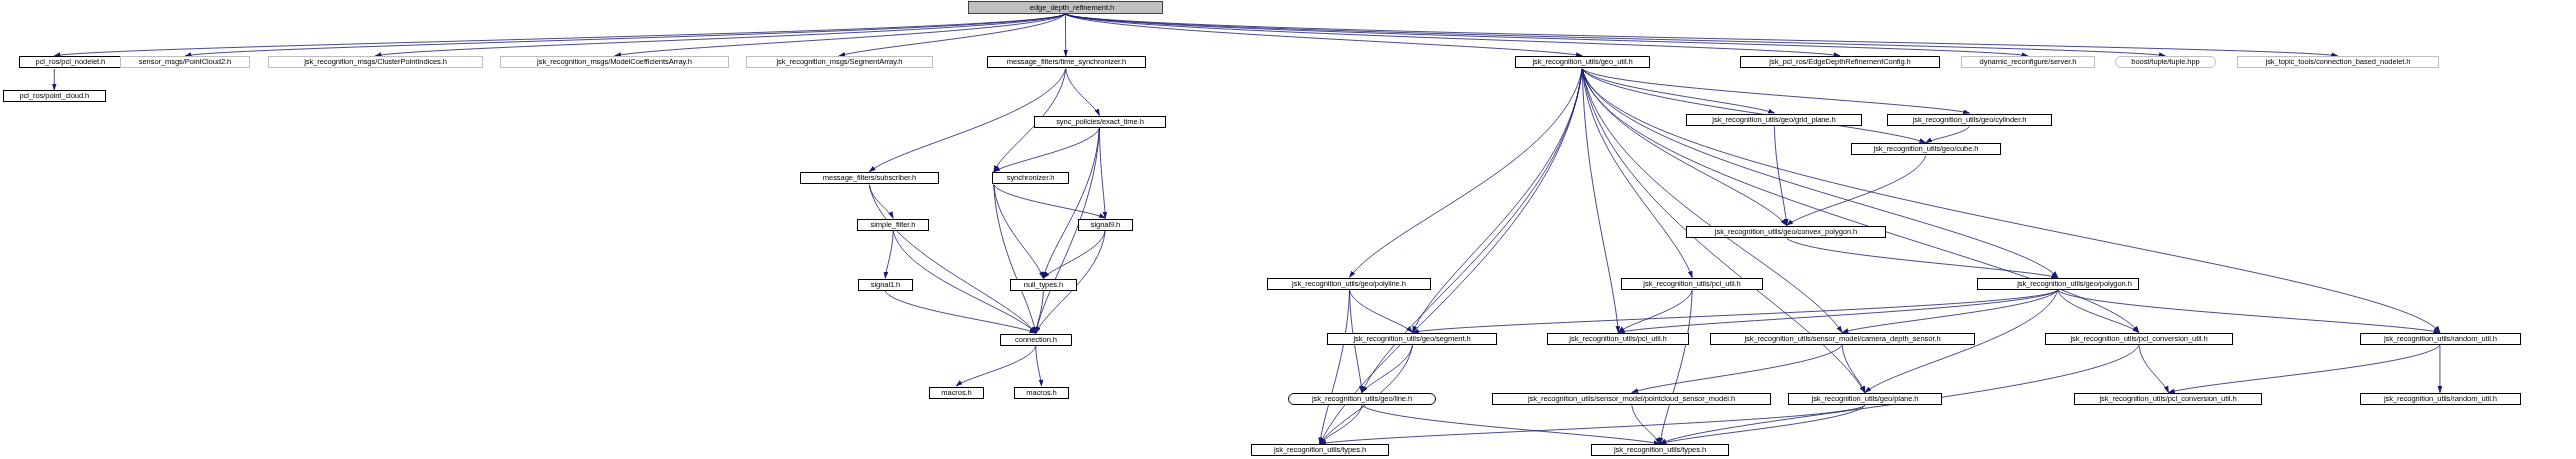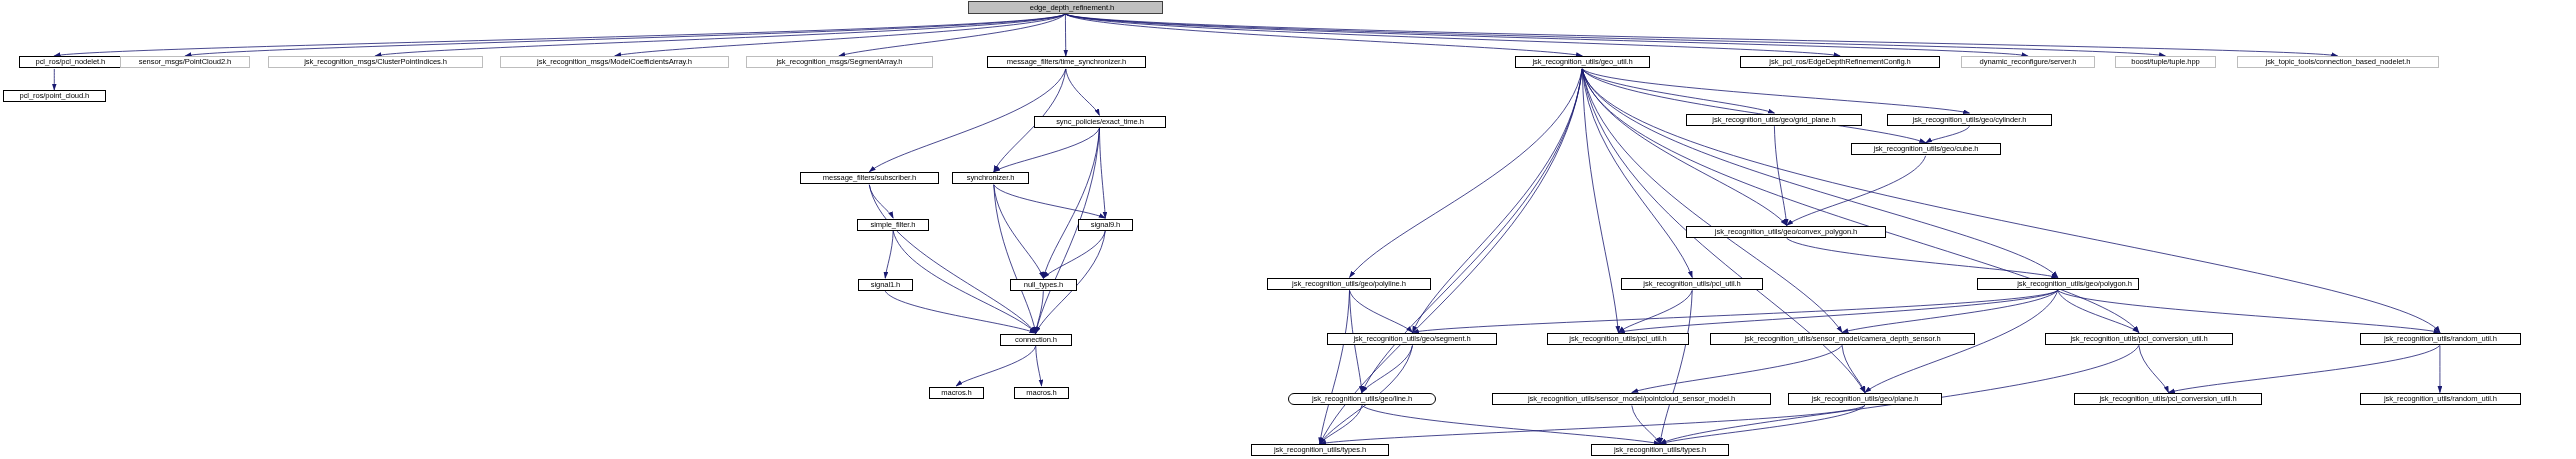--- a/index.html
+++ b/index.html
@@ -158,42 +158,42 @@
       </div>
       <div class="node" style="left: 1515px; top: 56px; width: 135px;">
         <span class="lbl">jsk_recognition_utils/geo_util.h</span>
       </div>
       <div class="node" style="left: 1740px; top: 56px; width: 200px;">
         <span class="lbl">jsk_pcl_ros/EdgeDepthRefinementConfig.h</span>
       </div>
       <div class="node grey" style="left: 1961px; top: 56px; width: 134px;">
         <span class="lbl">dynamic_reconfigure/server.h</span>
       </div>
-      <div class="node grey" style="left: 2115px; top: 56px; width: 101px;">
+      <div class="node grey" style="left: 2115px; top: 56px; width: 101px; border-radius: 6px;">
         <span class="lbl">boost/tuple/tuple.hpp</span>
       </div>
       <div class="node grey" style="left: 2237px; top: 56px; width: 202px;">
         <span class="lbl">jsk_topic_tools/connection_based_nodelet.h</span>
       </div>
       <div class="node" style="left: 2.9px; top: 90px; width: 103px;">
         <span class="lbl">pcl_ros/point_cloud.h</span>
       </div>
       <div class="node" style="left: 1034px; top: 116px; width: 132px;">
         <span class="lbl">sync_policies/exact_time.h</span>
       </div>
       <div class="node" style="left: 1686px; top: 114px; width: 176px;">
         <span class="lbl">jsk_recognition_utils/geo/grid_plane.h</span>
       </div>
       <div class="node" style="left: 1887px; top: 114px; width: 165px;">
         <span class="lbl">jsk_recognition_utils/geo/cylinder.h</span>
       </div>
       <div class="node" style="left: 800px; top: 172px; width: 139px;">
         <span class="lbl">message_filters/subscriber.h</span>
       </div>
-      <div class="node" style="left: 952px; top: 172px; width: 77px;">
+      <div class="node" style="left: 992px; top: 172px; width: 77px;">
         <span class="lbl">synchronizer.h</span>
       </div>
       <div class="node" style="left: 1851px; top: 143px; width: 150px;">
         <span class="lbl">jsk_recognition_utils/geo/cube.h</span>
       </div>
       <div class="node" style="left: 1686px; top: 226px; width: 200px;">
         <span class="lbl">jsk_recognition_utils/geo/convex_polygon.h</span>
       </div>
       <div class="node" style="left: 857px; top: 219px; width: 72px;">
         <span class="lbl">simple_filter.h</span>

